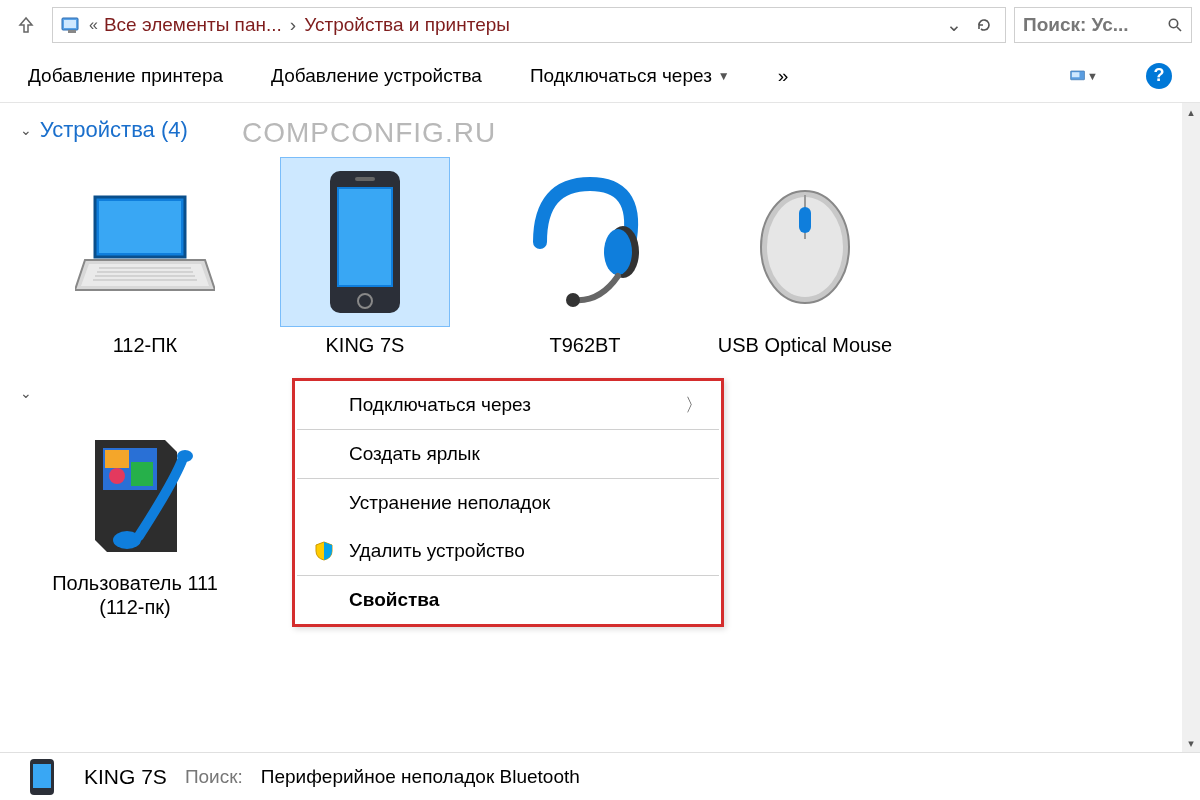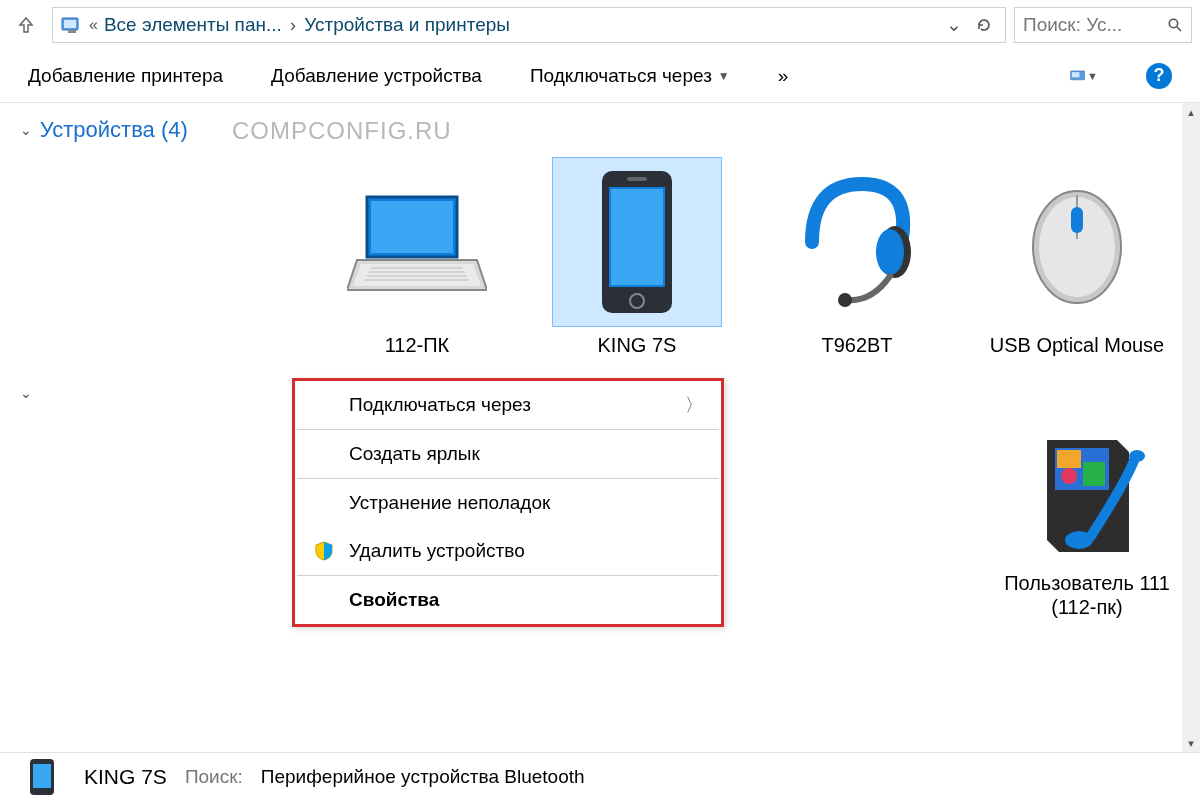--- a/index.html
+++ b/index.html
@@ -2,36 +2,36 @@
 <html><head>
 <meta charset="utf-8">
 <style>
   * { box-sizing: border-box; margin: 0; padding: 0; font-family: "Segoe UI", Tahoma, sans-serif; }
   body { width: 1200px; height: 800px; background: #fff; overflow: hidden; font-size: 19px; color: #000; position: relative; }
   .addrbar { display: flex; align-items: center; height: 49px; padding: 0 8px; gap: 8px; }
   .up-btn { width: 36px; height: 36px; display:flex; align-items:center; justify-content:center; }
   .addr-box { flex: 1; display: flex; align-items: center; height: 36px; border: 1px solid #cfcfcf; padding: 0 8px; gap: 6px; background:#fff; }
   .addr-icon { width: 22px; height: 22px; display:flex; align-items:center; justify-content:center; }
   .chevrons { color:#555; font-size:16px; }
-  .crumb { color: #0c4a6e; white-space: nowrap; }
+  .crumb { color: #7f1d1d; white-space: nowrap; }
   .crumb-sep { color:#555; padding: 0 2px; }
   .addr-drop { margin-left:auto; display:flex; gap:4px; }
   .small-btn { width: 26px; height: 26px; display:flex; align-items:center; justify-content:center; color:#555; }
-  .search-box { width: 178px; height: 36px; border: 1px solid #cfcfcf; display:flex; align-items:center; padding: 0 8px; color:#777; gap:6px; }
+  .search-box { width: 178px; height: 36px; border: 1px solid #cfcfcf; display:flex; align-items:center; padding: 0 8px; color:#777; gap:6px;font-weight:bold; }
   .search-box span:first-child { flex:1; white-space: nowrap; overflow:hidden; }
   .toolbar { height: 54px; display:flex; align-items:center; padding: 0 28px; gap: 48px; border-bottom: 1px solid #e5e5e5; }
   .toolbar-item { display:flex; align-items:center; gap:6px; color:#000; }
   .toolbar-spacer { flex:1; }
   .toolbar-icon { width:28px; height:20px; display:flex; align-items:center; justify-content:center; }
   .help-circle { width:26px; height:26px; border-radius:50%; background:#0078d7; color:#fff; display:flex; align-items:center; justify-content:center; font-weight:bold; font-size:18px; }
   .content { position:absolute; top:103px; left:0; right:18px; bottom:48px; overflow:hidden; }
   .group-header { color:#1a6fcc; font-size:22px; padding: 14px 0 6px 20px; display:flex; align-items:center; gap:8px; }
   .group-header .chev { font-size:14px; color:#555; }
-  .watermark { position:absolute; left:232px; top:117px; color:#b8b8b8; font-size:24px; letter-spacing:1px; }
-  .device-row { display:flex; padding-left:40px; padding-top: 8px; gap: 10px; justify-content: flex-end; }
+  .watermark { position:absolute; left:242px; top:117px; color:#b8b8b8; font-size:28px; letter-spacing:1px; }
+  .device-row { display:flex; padding-left:40px; padding-top: 8px; gap: 10px; }
   .device-item { width: 210px; display:flex; flex-direction:column; align-items:center; gap:6px; }
   .device-icon-box { width: 170px; height: 170px; display:flex; align-items:center; justify-content:center; }
   .selected .device-icon-box { background:#cde8ff; border:1px solid #7abdfa; }
   .device-label { text-align:center; font-size:20px; line-height:1.2; }
   .context-menu { position:absolute; left: 292px; top: 378px; width: 432px; background:#fff; border:3px solid #d42d2d; z-index:10; box-shadow: 2px 2px 6px rgba(0,0,0,0.15); }
   .cm-item { height: 48px; display:flex; align-items:center; padding: 0 18px; gap: 14px; font-size:19px; }
   .cm-item .arrow { margin-left:auto; color:#555; font-size:18px; }
   .cm-item.bold { font-weight:700; }
   .cm-sep { height:1px; background:#d0d0d0; margin: 0 2px; }
   .cm-icon { width:22px; display:flex; align-items:center; justify-content:center; }
@@ -245,14 +245,14 @@
 
 <div class="details">
   <div class="details-icon">
     <svg width="30" height="40" viewBox="0 0 30 40">
       <rect x="3" y="2" width="24" height="36" rx="4" fill="#2b2f38"></rect>
       <rect x="6" y="7" width="18" height="24" fill="#39a7f4"></rect>
     </svg>
   </div>
   <span class="details-title">KING 7S</span>
   <span class="details-label">Поиск:</span>
-  <span>Периферийное устройства Bluetooth</span>
+  <span>Периферийное неполадок Bluetooth</span>
 </div>
 
 </body></html>

